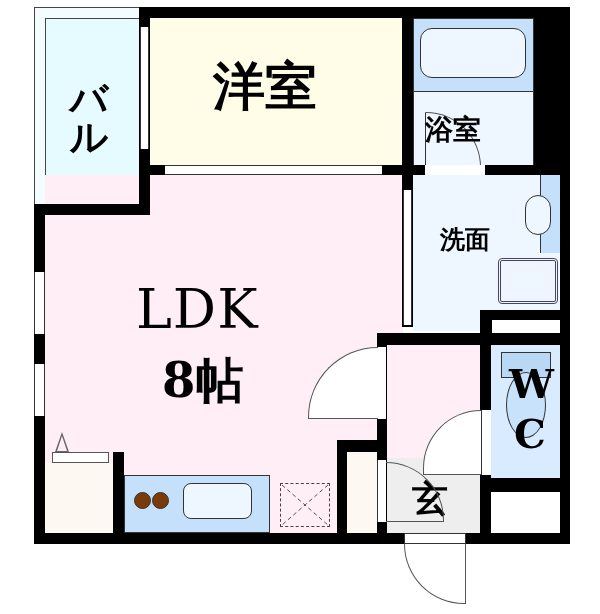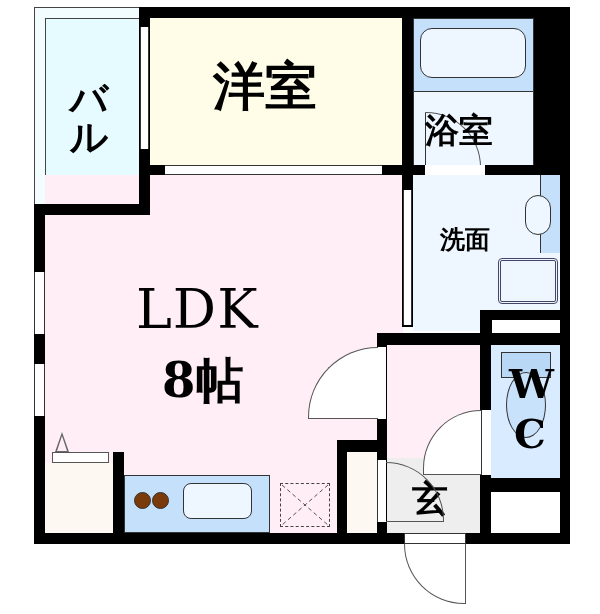--- a/index.html
+++ b/index.html
@@ -17,21 +17,21 @@
 <div class="abs" style="left:45px;top:18px;width:95px;height:186px;border:1px solid #444;background:#e6fbff;"></div>
 <div class="lbl" style="left:66px;top:55px;font-size:38px;line-height:46px;writing-mode:vertical-rl;">バル</div>
 
 <div class="abs" style="left:150px;top:18px;width:253px;height:148px;background:#fffde8;"></div>
 <div class="lbl" style="left:213px;top:56px;font-size:52px;line-height:60px;">洋室</div>
 
 <div class="abs" style="left:413px;top:18px;width:121px;height:148px;background:#eef7ff;border:1px solid #333;"></div>
 <div class="abs" style="left:413px;top:18px;width:121px;height:74px;background:#c5e0fa;border:1px solid #333;"></div>
 <div class="abs" style="left:420px;top:28px;width:106px;height:50px;background:#eef7ff;border:1.5px solid #333;border-radius:12px;"></div>
 <div class="door-arc" style="left:425px;top:112px;width:56px;height:55px;border-radius:0 56px 0 0;border-bottom:none;border-left:1px solid #333;background:transparent;"></div>
-<div class="lbl" style="left:425px;top:110px;font-size:34px;line-height:40px;">浴室</div>
+<div class="lbl" style="left:425px;top:110px;font-size:28px;line-height:40px;">浴室</div>
 
 <div class="abs" style="left:413px;top:175px;width:147px;height:156px;background:#eef7ff;"></div>
 <div class="abs" style="left:540px;top:175px;width:20px;height:78px;background:#c5e0fa;border-left:1px solid #333;"></div>
 <div class="abs" style="left:525px;top:195px;width:26px;height:40px;background:#eef7ff;border:1.5px solid #333;border-radius:13px;"></div>
 <div class="abs" style="left:498px;top:258px;width:60px;height:46px;background:#eef7ff;border:3px double #446;border-radius:4px;"></div>
 <div class="lbl" style="left:440px;top:220px;font-size:25px;line-height:40px;">洗面</div>
 
 <div class="abs" style="left:492px;top:320px;width:68px;height:14px;background:#fff;"></div>
 
 <div class="abs" style="left:45px;top:175px;width:358px;height:360px;background:#ffeef6;"></div>

